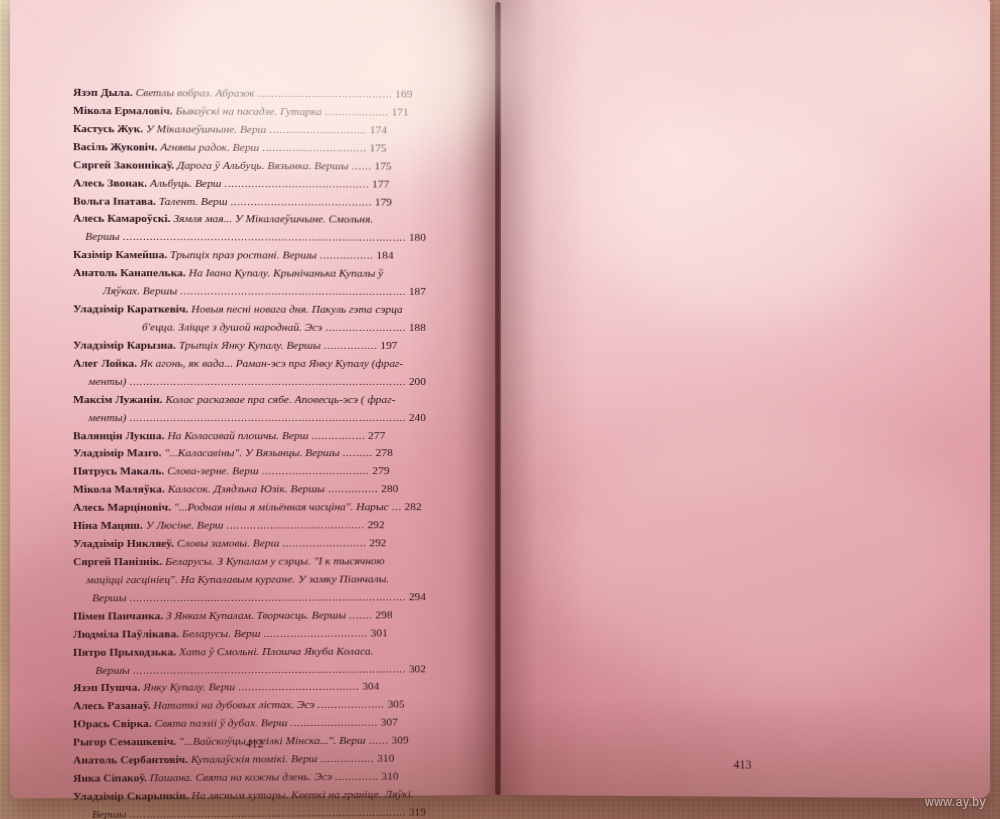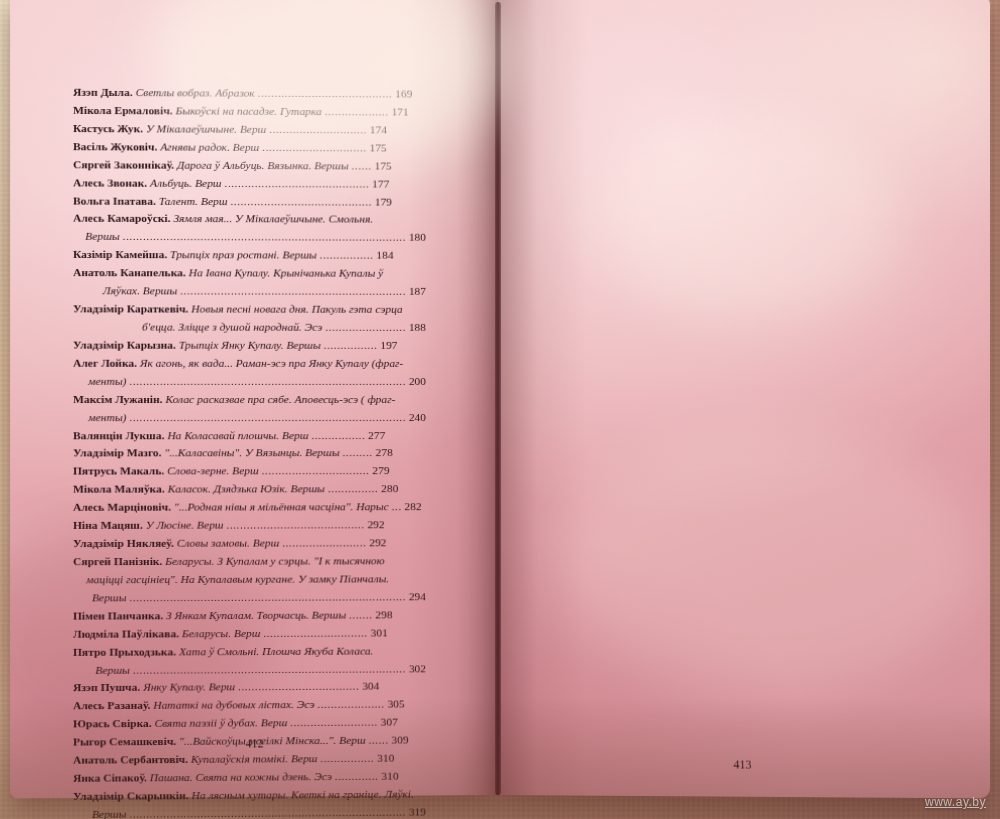--- a/index.html
+++ b/index.html
@@ -159,21 +159,20 @@
 
   .watermark {
     position: absolute;
     right: 14px;
     bottom: 10px;
     font-family: "Liberation Sans", sans-serif;
     font-size: 12px;
     color: rgba(255,255,255,0.62);
     letter-spacing: 0.5px;
     text-shadow: 0 1px 2px rgba(0,0,0,0.35);
-    text-decoration: underline;
   }
 </style>
 </head>
 <body>
 
 <div class="scene">
   <div class="cloth"></div>
 
   <div class="book">
 

